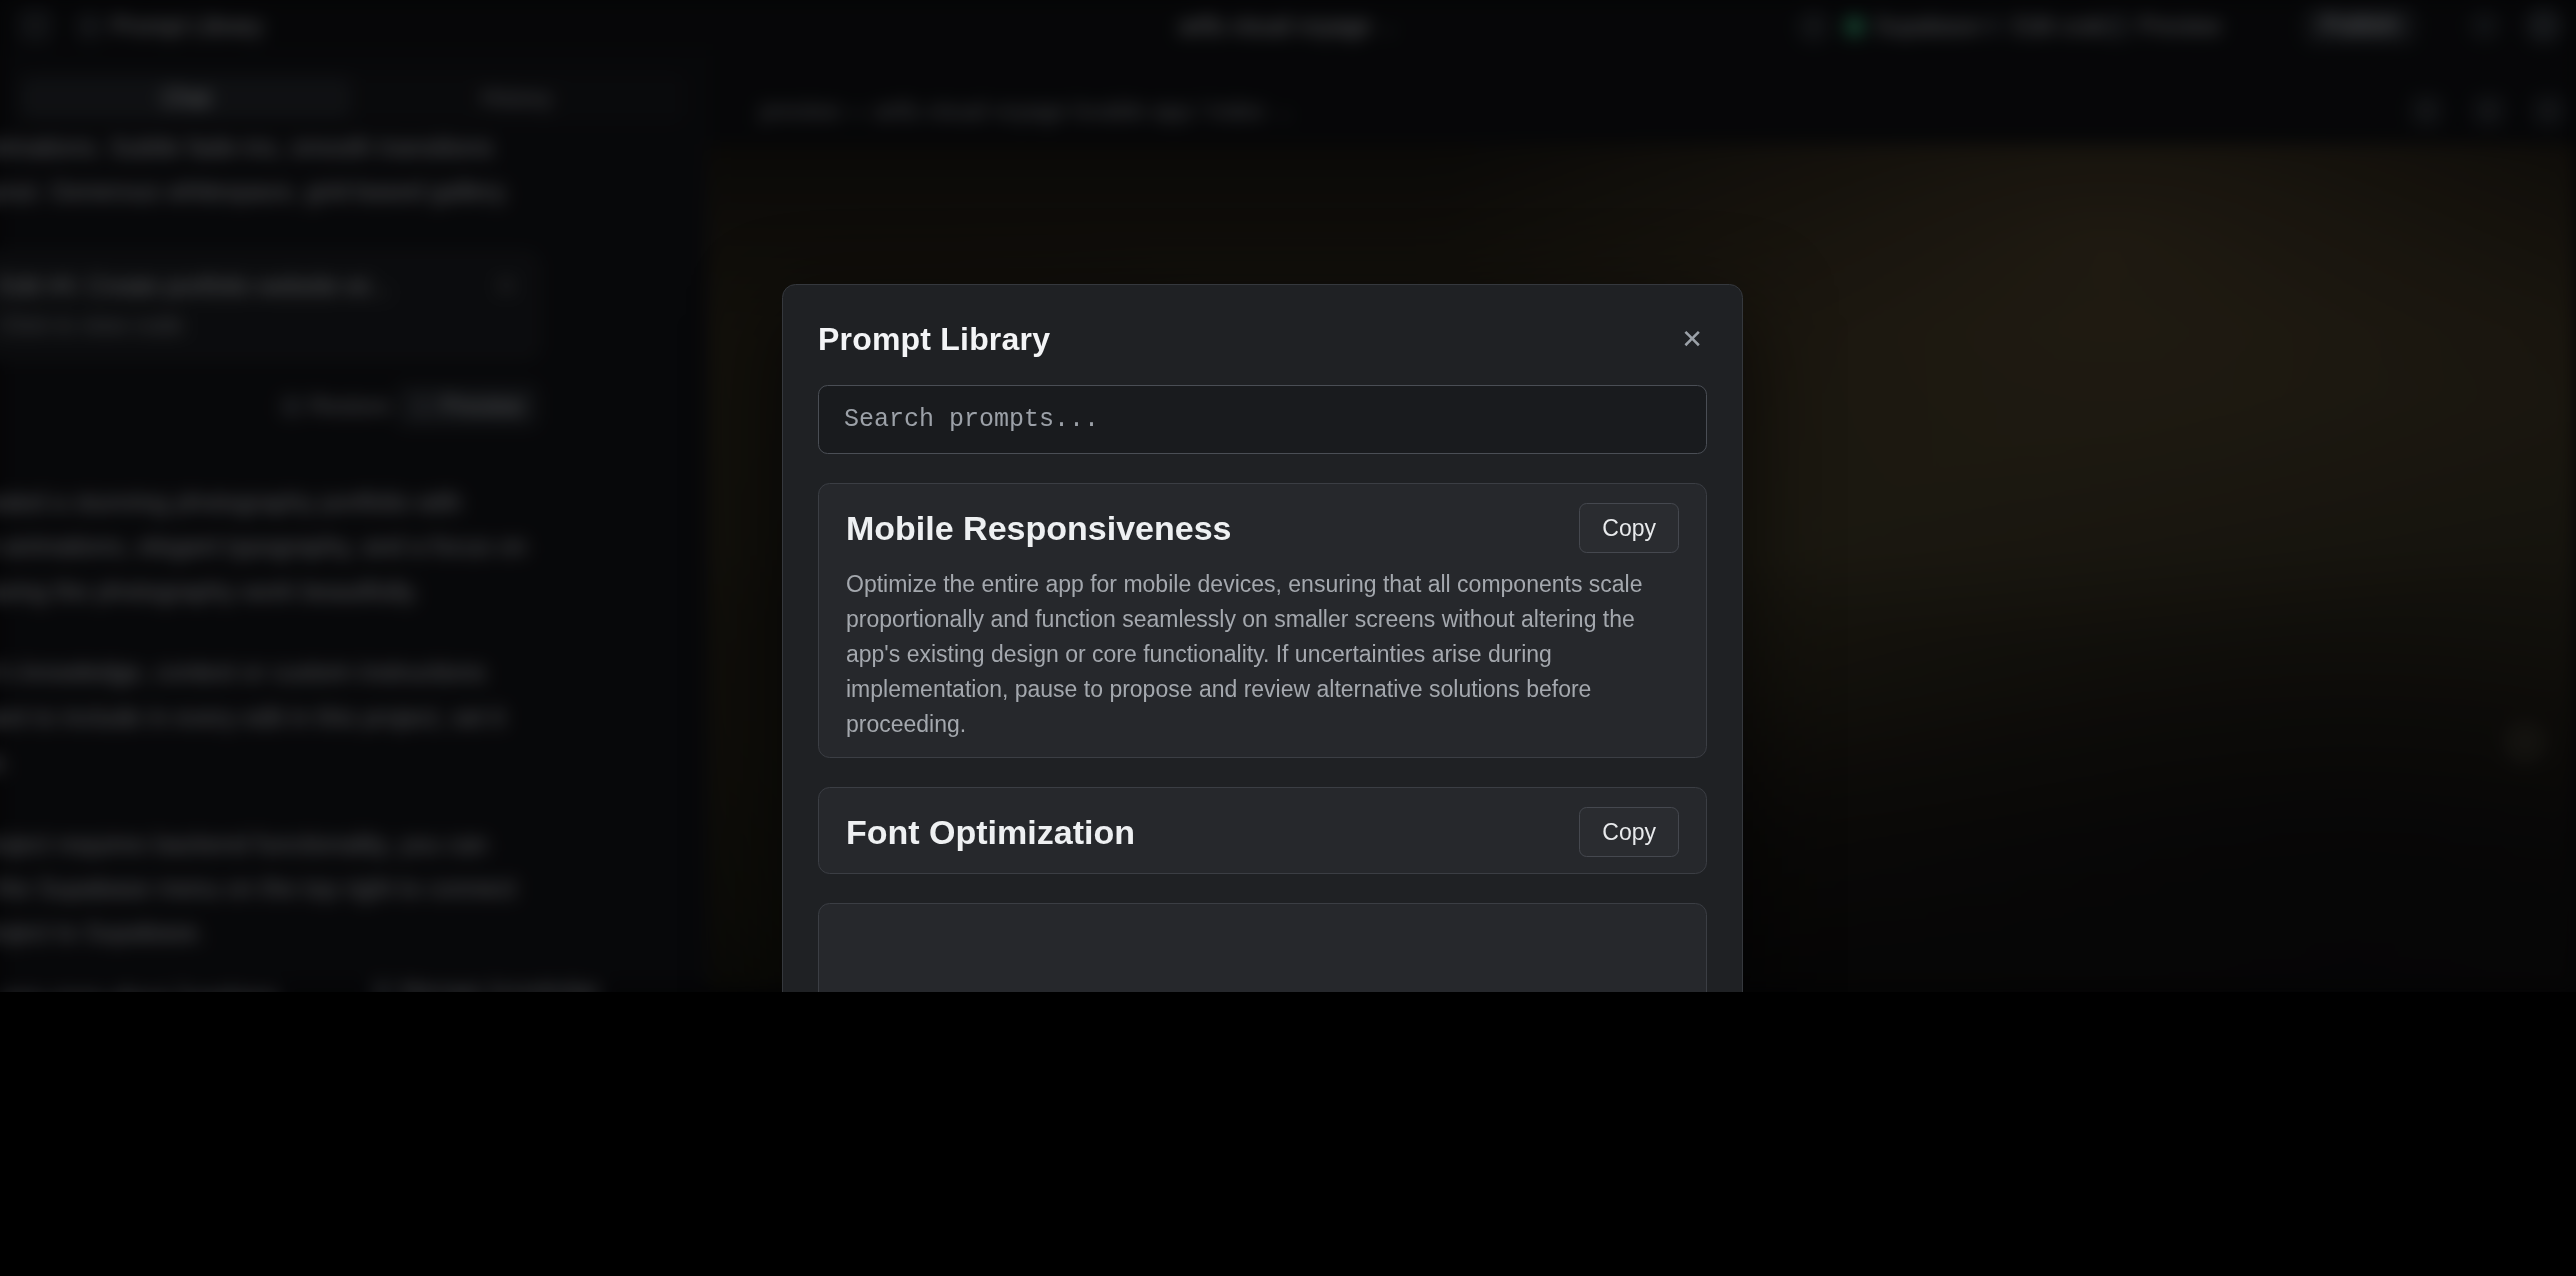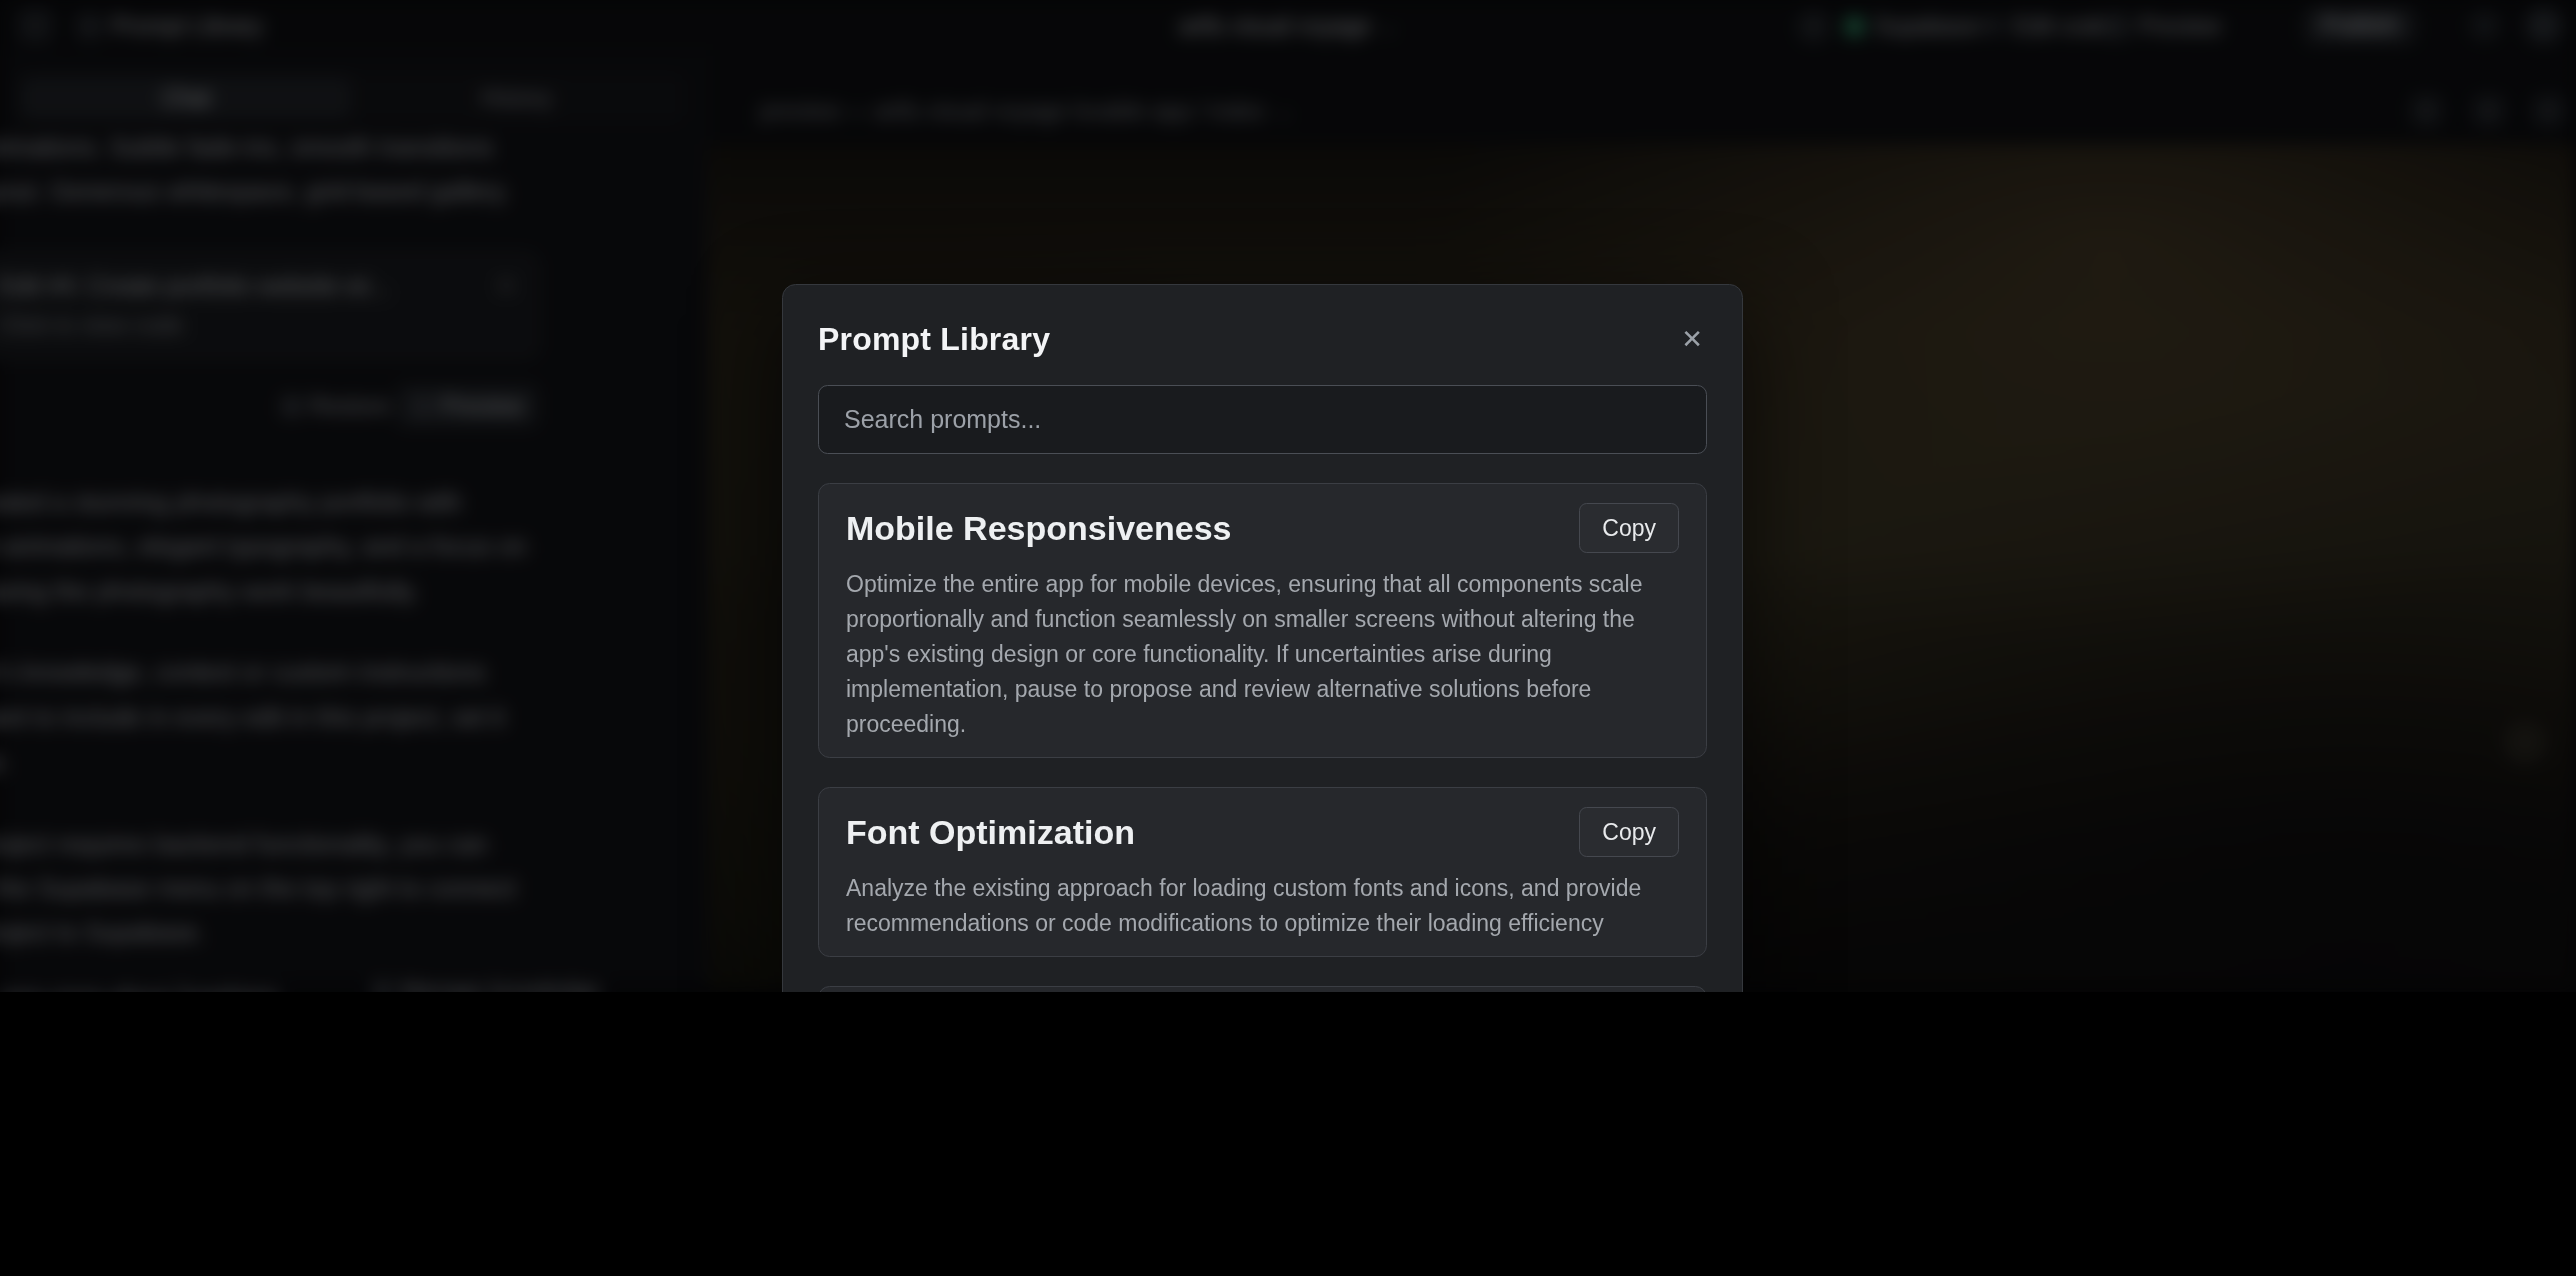--- a/index.html
+++ b/index.html
@@ -82,21 +82,21 @@
     background:#1f2124; border:1px solid #35383d; border-radius:13.5px;
     box-shadow:0 29px 87px rgba(0,0,0,0.65);
     padding:33px 35px 25px; display:flex; flex-direction:column;
   }
   .m-head { display:flex; align-items:center; justify-content:space-between; height:42px; }
   .m-title { font-size:32px; font-weight:700; color:#f3f4f6; letter-spacing:0.2px; }
   .m-close { font-size:26px; color:#9ba1a8; background:none; border:none; cursor:pointer; line-height:1; padding:3.9px; font-family:inherit; }
   .m-search {
     margin-top:25px; height:69px; width:100%;
     background:#191b1e; border:1px solid #4a4e55; border-radius:9.6px;
-    padding:0 25px; font-size:25px; color:#d8dadd; outline:none; font-family:Liberation Sans, sans-serif;
+    padding:0 25px; font-size:25px; color:#d8dadd; outline:none; font-family:Liberation Mono, monospace;
   }
   .m-search::placeholder { color:#9ca1a8; }
   .m-list { margin-top:29px; flex:1; overflow:hidden; display:flex; flex-direction:column; gap:29px; }
   .p-card { flex:0 0 auto; background:#26282c; border:1px solid #3b3e44; border-radius:11.6px; padding:19px 27px 15.4px; }
   .p-head { display:flex; align-items:center; justify-content:space-between; }
   .p-title { font-size:34px; font-weight:700; color:#eef0f2; }
   .copy-btn { background:rgba(255,255,255,0.02); border:1px solid #45484f; border-radius:7.7px; color:#e8eaec; font-size:23px; padding:10.6px 22px; cursor:pointer; font-family:inherit; }
   .p-desc { margin-top:13.5px; font-size:23px; line-height:35px; color:#a4a8ae; }
   .p-card.stub { min-height:116px; }
 </style>
@@ -232,20 +232,19 @@
           <button class="copy-btn">Copy</button>
         </div>
         <div class="p-desc">Optimize the entire app for mobile devices, ensuring that all components scale proportionally and function seamlessly on smaller screens without altering the app's existing design or core functionality. If uncertainties arise during implementation, pause to propose and review alternative solutions before proceeding.</div>
       </div>
 
       <div class="p-card">
         <div class="p-head">
           <div class="p-title">Font Optimization</div>
           <button class="copy-btn">Copy</button>
         </div>
-        <div class="p-desc">Analyze the existing approach for loading custom fonts and icons, and provide recommendations or code modifications to optimize their loading efficiency</div>
       </div>
 
       <div class="p-card stub"></div>
     </div>
   </div>
 </div>
 
 
 </body></html>

